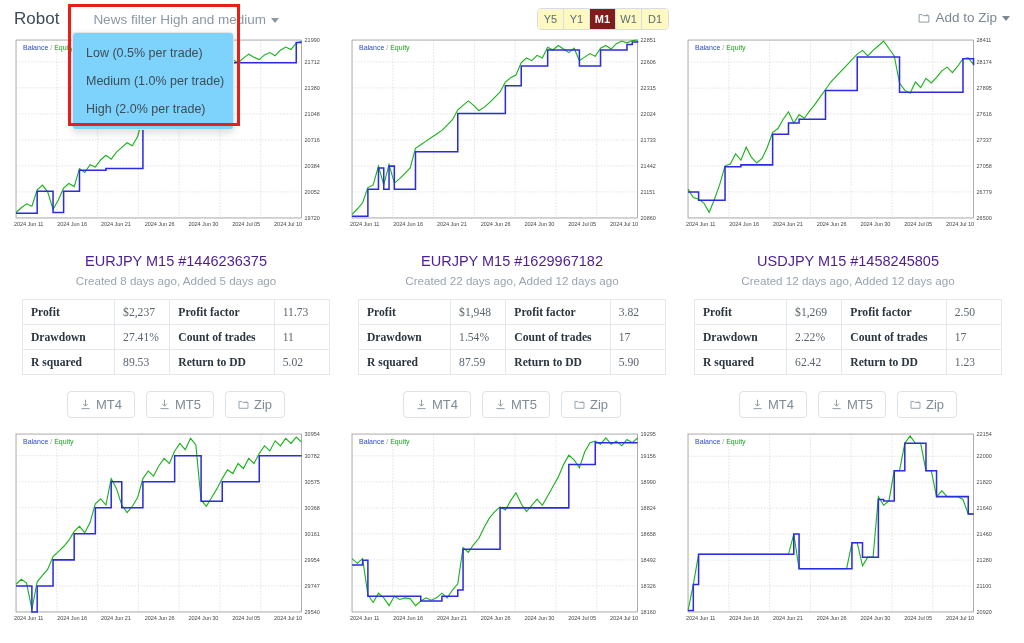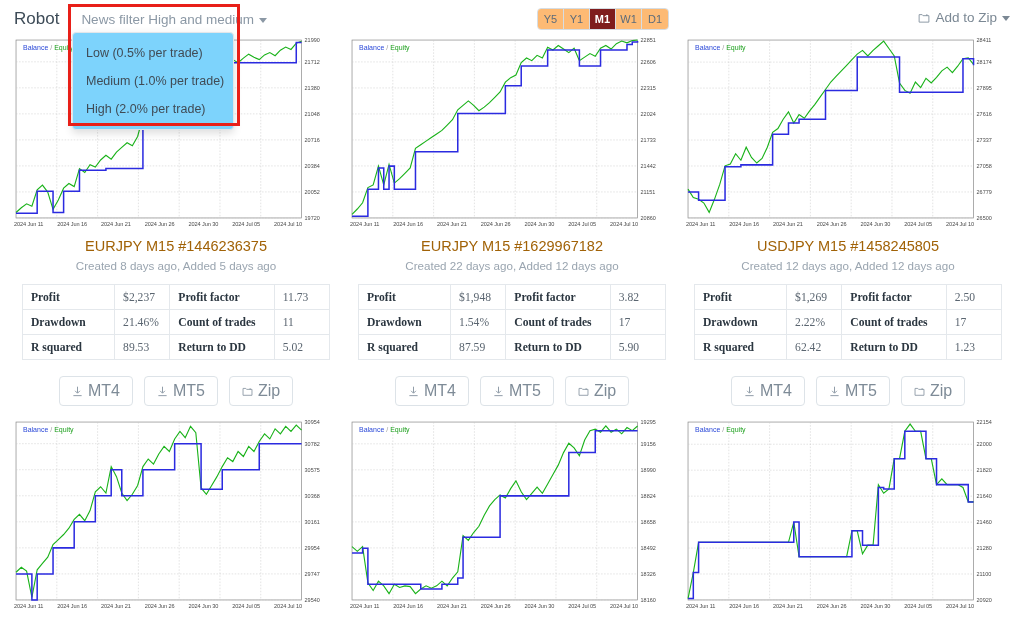--- a/index.html
+++ b/index.html
@@ -15,20 +15,21 @@
   .toolbar {
     position: relative;
     height: 38px;
     display: flex;
     align-items: center;
     padding: 0 14px;
   }
   .brand {
     font-size: 17px;
     color: #3d4b57;
+    margin-right: 12px;
     white-space: nowrap;
   }
   .dd {
     font-size: 13.5px;
     color: #4b5a67;
     white-space: nowrap;
     cursor: pointer;
     padding: 3px 4px;
     display: inline-flex;
     align-items: center;
@@ -51,21 +52,21 @@
     border: 1px solid #d6dde3;
     border-radius: 4px;
     overflow: hidden;
     height: 22px;
   }
   .tfbtn {
     width: 26px;
     display: flex; align-items: center; justify-content: center;
     font-size: 11px;
     color: #5b6b7a;
-    background: #fdba74;
+    background: #fef9c3;
     border-right: 1px solid #d6dde3;
     cursor: pointer;
     user-select: none;
   }
   .tfbtn:last-child { border-right: none; }
   .tfbtn.active { background: #7f1d1d; color: #fff; font-weight: bold; }
 
   .addzip {
     position: absolute;
     right: 14px; top: 10px;
@@ -139,22 +140,22 @@
     white-space: nowrap;
   }
   .legend .bal { color: #2b49d8; }
   .legend .sep { color: #999; }
   .legend .eq { color: #1a9e1a; }
 
   
   .card-title {
     text-align: center;
     font-size: 14.5px;
-    color: #a16207;
-    margin-top: 11px;
+    color: #4c1d95;
+    margin-top: 26px;
     white-space: nowrap;
   }
   .card-sub {
     text-align: center;
     font-size: 11.6px;
     color: #9aa5b0;
     margin-top: 5px;
   }
 
   
@@ -180,21 +181,21 @@
   .btnrow {
     display: flex;
     justify-content: center;
     gap: 11px;
     margin-top: 16px;
   }
   .dlbtn {
     border: 1px solid #dde3e8;
     border-radius: 4px;
     padding: 5px 12px;
-    font-size: 16px;
+    font-size: 13px;
     color: #7e8b97;
     background: #fff;
     display: inline-flex;
     align-items: center;
     gap: 5px;
     cursor: pointer;
     min-width: 60px;
     justify-content: center;
   }
   .ico { display: inline-block; line-height: 0; }
@@ -289,21 +290,21 @@
     <table class="stats">
       <tbody>
           <tr>
         <td class="k">Profit</td>
         <td class="v">$2,237</td>
         <td class="k2">Profit factor</td>
         <td class="v2">11.73</td>
       </tr>
       <tr>
         <td class="k">Drawdown</td>
-        <td class="v">21.46%</td>
+        <td class="v">27.41%</td>
         <td class="k2">Count of trades</td>
         <td class="v2">11</td>
       </tr>
       <tr>
         <td class="k">R squared</td>
         <td class="v">89.53</td>
         <td class="k2">Return to DD</td>
         <td class="v2">5.02</td>
       </tr>
     </tbody>

